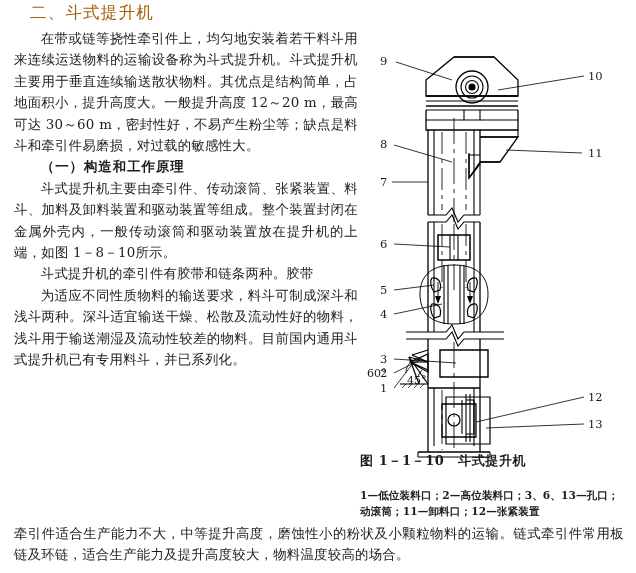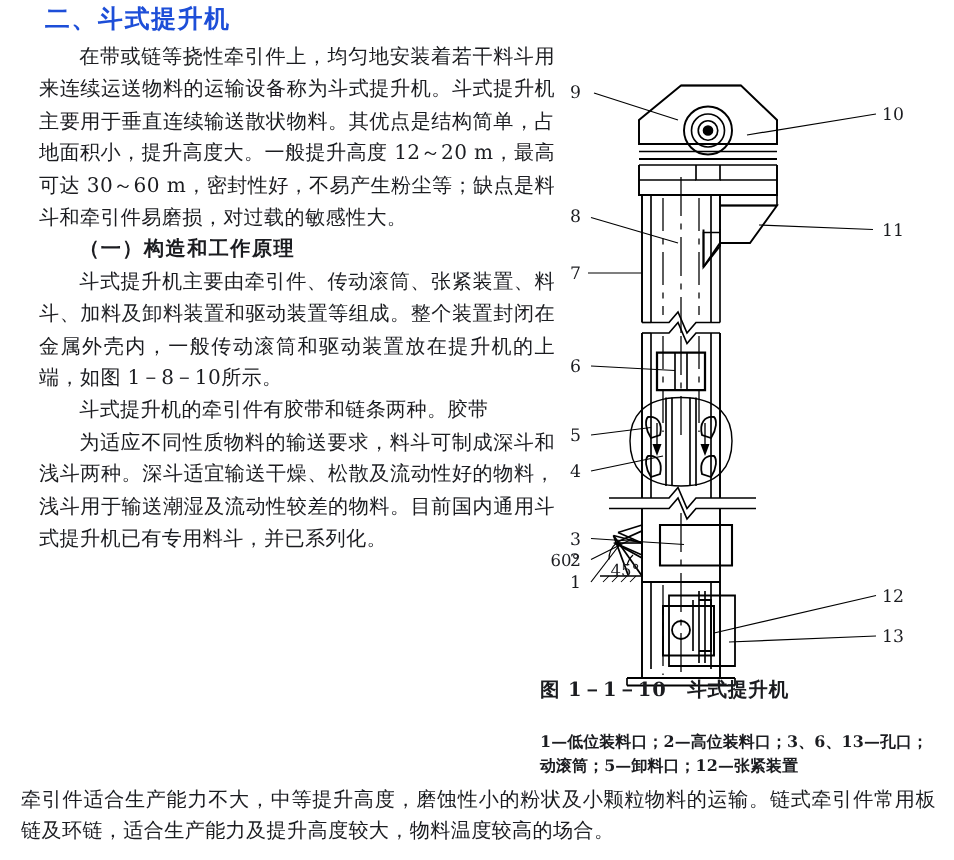--- a/index.html
+++ b/index.html
@@ -20,37 +20,37 @@
     width: 636px;
     height: 573px;
   }
 
   
   .section-title {
     position: absolute;
     left: 30px;
     top: 2px;
     font-size: 16.5px;
-    font-weight: bold;
+    font-weight: normal;
     letter-spacing: 1.2px;
-    color: #1d4ed8;
+    color: #a16207;
     white-space: nowrap;
   }
   .title-rule {
     position: absolute;
     left: 28px;
     top: 25px;
     width: 140px;
     height: 0px;
   }
 
   
   .col-left {
     position: absolute;
-    left: 26px;
+    left: 14px;
     top: 28px;
     width: 344px;
     font-size: 13.4px;
     line-height: 21.4px;
     text-align: justify;
     text-justify: inter-character;
     color: #1b1c20;
   }
   .col-left p {
     margin: 0 0 0 0;
@@ -291,17 +291,17 @@
         <text x="1" y="345" font-size="11">60°</text>
         <text x="41" y="352" font-size="11">45°</text>
       </g>
     </svg>
   </div>
 
   <div class="fig-caption">
     <div class="fig-title">图 1－1－10　斗式提升机</div>
     <div class="fig-legend">
       <div>1—低位装料口；2—高位装料口；3、6、13—孔口；</div>
-      <div>动滚筒；5—卸料口；12—张紧装置</div>
+      <div>动滚筒；11—卸料口；12—张紧装置</div>
     </div>
   </div>
 
 </div>
 
 </body></html>

